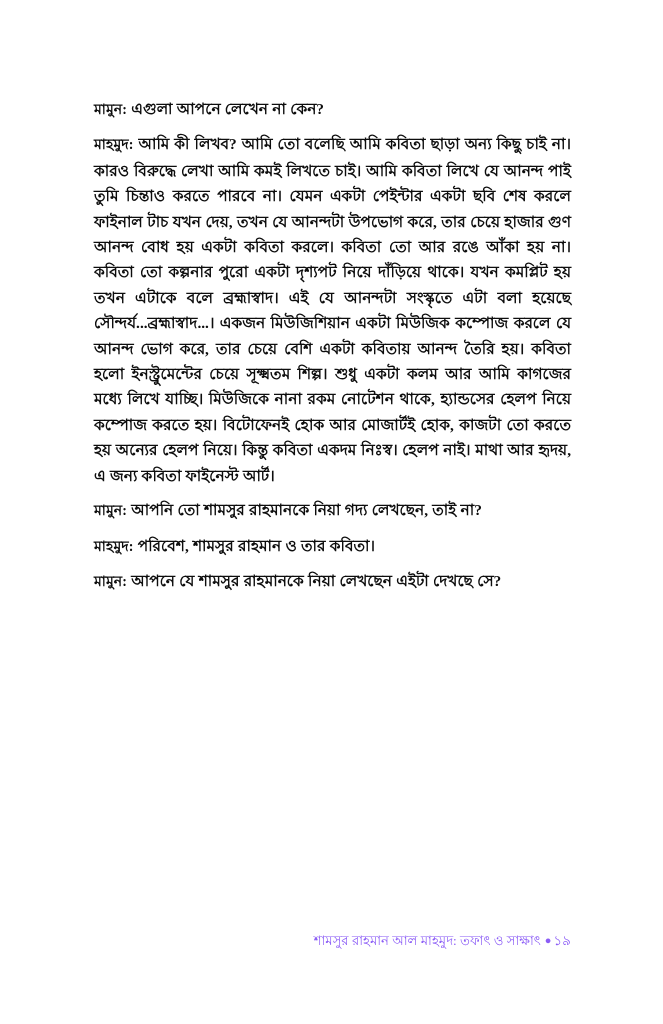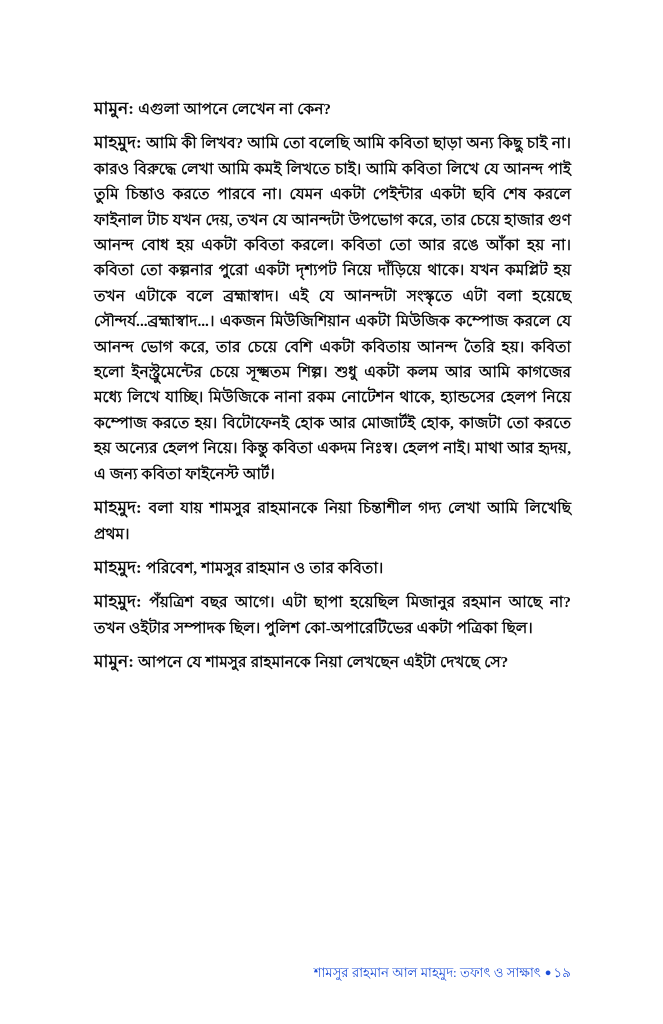--- a/index.html
+++ b/index.html
@@ -34,39 +34,39 @@
     font-size: 15.4px;
     line-height: 25.4px;
     color: #0d0d0d;
     word-spacing: 0.4px;
   }
   .dialogue-block:last-of-type {
     margin-bottom: 4px;
   }
   .speaker {
     font-weight: bold;
-    font-size: 17px;
+    font-size: 14px;
     letter-spacing: 0.1px;
   }
   .speech {
     font-weight: bold;
   }
   
   .dialogue-block.long {
     text-align: justify;
   }
   #footer {
     position: absolute;
     left: 94px;
-    top: 962px;
+    top: 930px;
     width: 477px;
     text-align: right;
     font-size: 13.2px;
     line-height: 20px;
-    color: #1d4ed8;
+    color: #8b5cf6;
     white-space: nowrap;
   }
   #footer .footer-sep {
     padding: 0 2px 0 4px;
     font-size: 11px;
     vertical-align: 1px;
   }
   #footer .footer-page {
     letter-spacing: 0.2px;
   }
@@ -79,34 +79,31 @@
   <div id="text-column">
 
     <p class="dialogue-block">
       <span class="speaker">মামুন:</span><span class="speech"> এগুলা আপনে লেখেন না কেন?</span>
     </p>
 
     <p class="dialogue-block long">
       <span class="speaker">মাহমুদ:</span><span class="speech"> আমি কী লিখব? আমি তো বলেছি আমি কবিতা ছাড়া অন্য কিছু চাই না। কারও বিরুদ্ধে লেখা আমি কমই লিখতে চাই। আমি কবিতা লিখে যে আনন্দ পাই তুমি চিন্তাও করতে পারবে না। যেমন একটা পেইন্টার একটা ছবি শেষ করলে ফাইনাল টাচ যখন দেয়, তখন যে আনন্দটা উপভোগ করে, তার চেয়ে হাজার গুণ আনন্দ বোধ হয় একটা কবিতা করলে। কবিতা তো আর রঙে আঁকা হয় না। কবিতা তো কল্পনার পুরো একটা দৃশ্যপট নিয়ে দাঁড়িয়ে থাকে। যখন কমপ্লিট হয় তখন এটাকে বলে ব্রহ্মাস্বাদ। এই যে আনন্দটা সংস্কৃতে এটা বলা হয়েছে সৌন্দর্য...ব্রহ্মাস্বাদ...। একজন মিউজিশিয়ান একটা মিউজিক কম্পোজ করলে যে আনন্দ ভোগ করে, তার চেয়ে বেশি একটা কবিতায় আনন্দ তৈরি হয়। কবিতা হলো ইনস্ট্রুমেন্টের চেয়ে সূক্ষ্মতম শিল্প। শুধু একটা কলম আর আমি কাগজের মধ্যে লিখে যাচ্ছি। মিউজিকে নানা রকম নোটেশন থাকে, হ্যান্ডসের হেলপ নিয়ে কম্পোজ করতে হয়। বিটোফেনই হোক আর মোজার্টই হোক, কাজটা তো করতে হয় অন্যের হেলপ নিয়ে। কিন্তু কবিতা একদম নিঃস্ব। হেলপ নাই। মাথা আর হৃদয়, এ জন্য কবিতা ফাইনেস্ট আর্ট।</span>
     </p>
 
+    <p class="dialogue-block">
+      <span class="speaker">মামুন:</span><span class="speech"> আপনি তো শামসুর রাহমানকে নিয়া গদ্য লেখছেন, তাই না?</span>
+    </p>
 
-    <p class="dialogue-block long">
-      <span class="speaker">মাহমুদ:</span><span class="speech"> বলা যায় শামসুর রাহমানকে নিয়া চিন্তাশীল গদ্য লেখা আমি লিখেছি প্রথম।</span>
-    </p>
 
 
     <p class="dialogue-block">
       <span class="speaker">মাহমুদ:</span><span class="speech"> পরিবেশ, শামসুর রাহমান ও তার কবিতা।</span>
     </p>
 
 
-    <p class="dialogue-block long">
-      <span class="speaker">মাহমুদ:</span><span class="speech"> পঁয়ত্রিশ বছর আগে। এটা ছাপা হয়েছিল মিজানুর রহমান আছে না? তখন ওইটার সম্পাদক ছিল। পুলিশ কো-অপারেটিভের একটা পত্রিকা ছিল।</span>
-    </p>
 
 
 
     <p class="dialogue-block">
       <span class="speaker">মামুন:</span><span class="speech"> আপনে যে শামসুর রাহমানকে নিয়া লেখছেন এইটা দেখছে সে?</span>
     </p>
 
   </div>
 
   <div id="footer">

